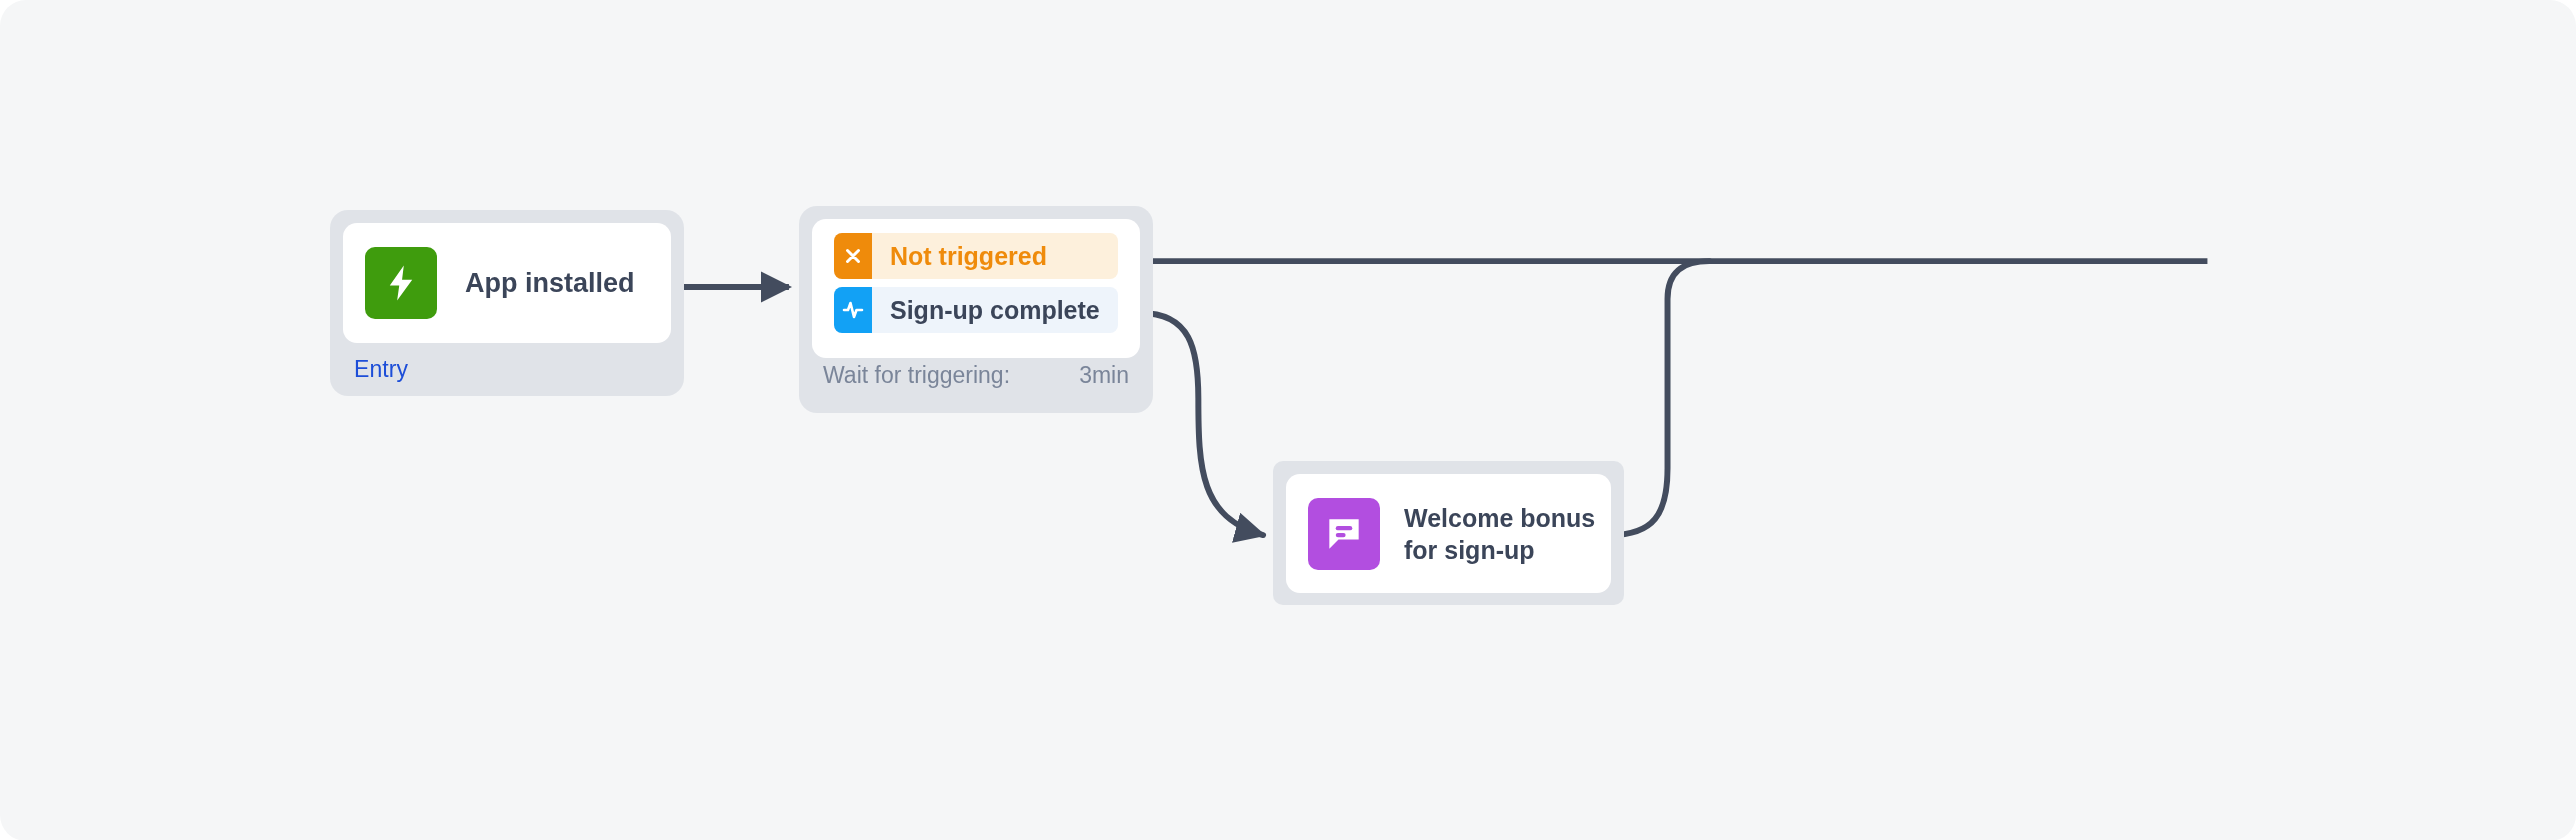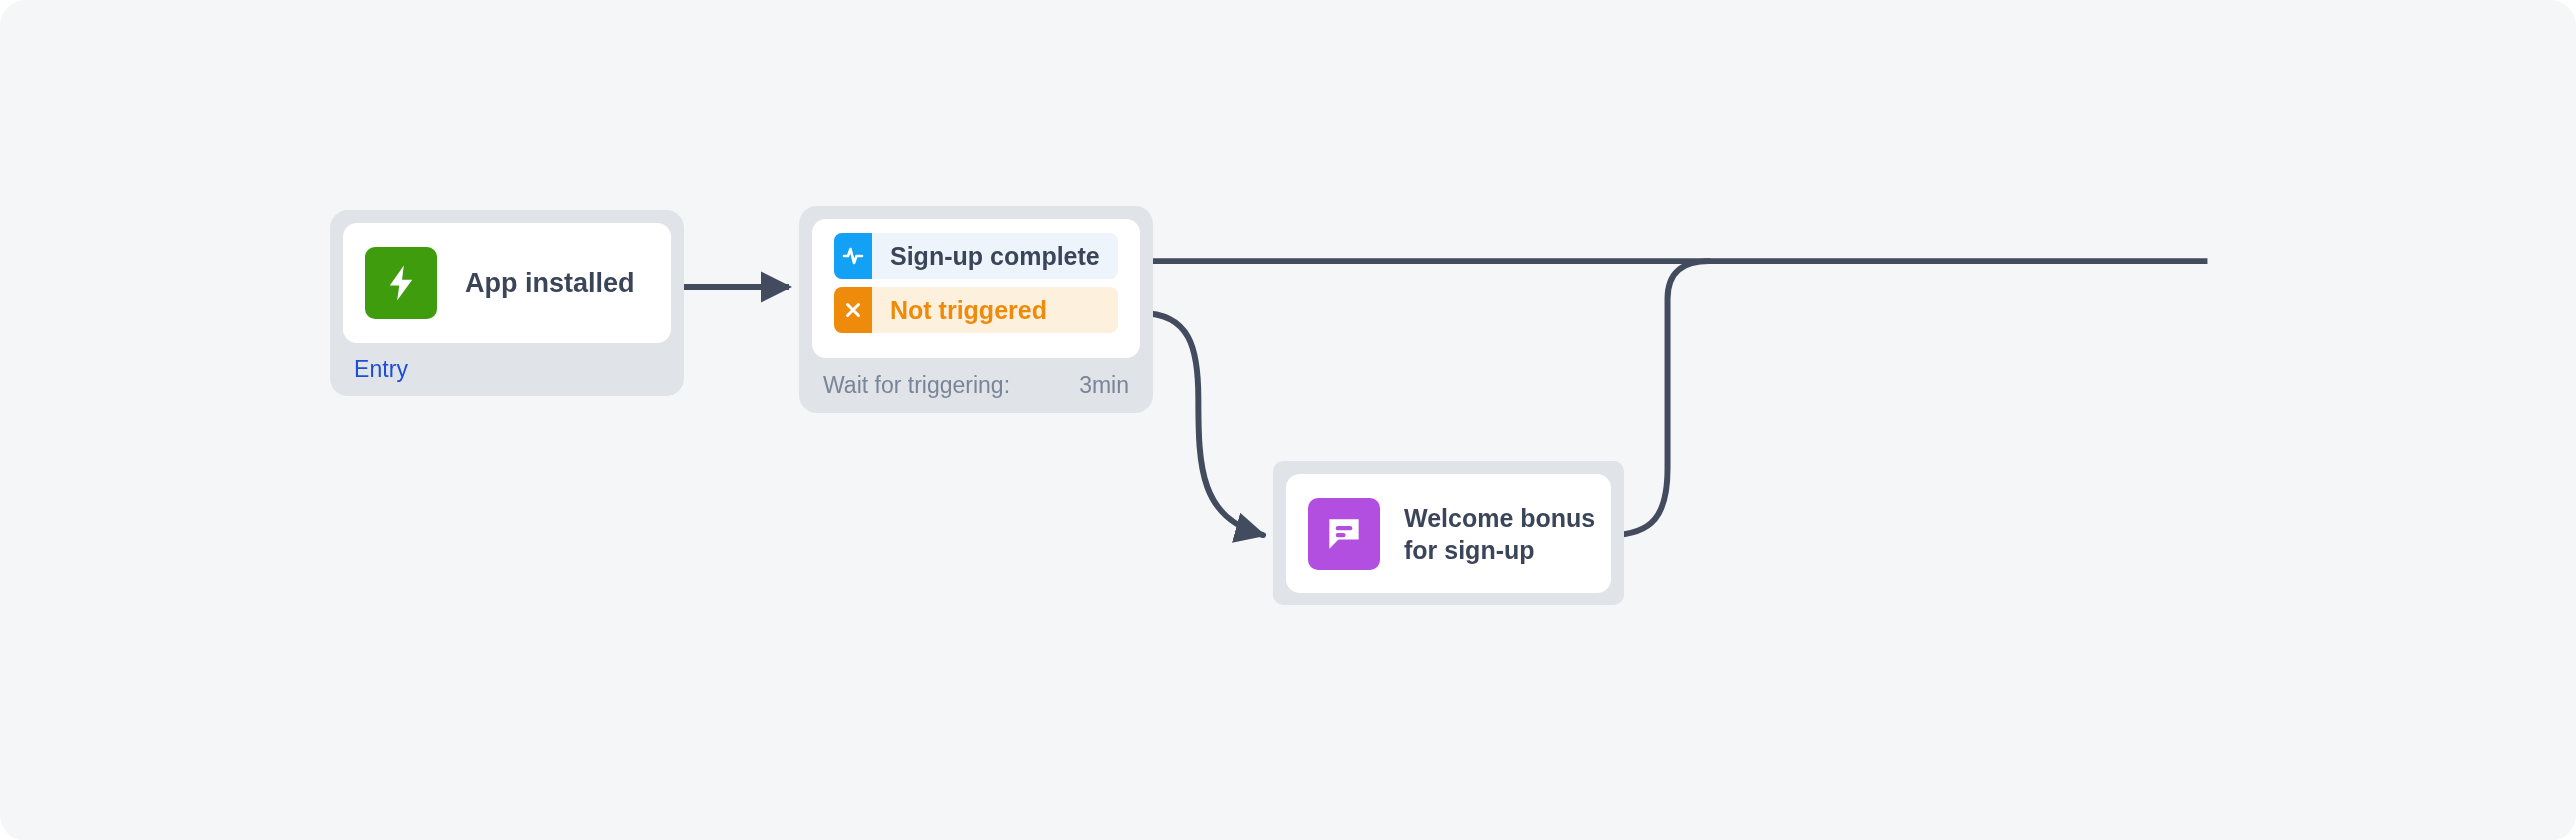--- a/index.html
+++ b/index.html
@@ -116,21 +116,21 @@
     font-weight: bold;
     white-space: nowrap;
   }
   .trigger-row.ok  .lbl { color: #3b4559; }
   .trigger-row.err .lbl { color: #ef8b0b; }
 
   #node-trigger .node-footer {
     position: absolute;
     left: 24px;
     right: 24px;
-    top: 166px;
+    top: 156px;
     font-size: 23px;
     color: #7a8599;
     display: flex;
     justify-content: space-between;
   }
 
   
   #node-message {
     left: 1273px;
     top: 461px;
@@ -220,36 +220,36 @@
         </svg>
       </span>
       <span class="node-title">App installed</span>
     </div>
     <div class="node-footer">Entry</div>
   </div>
 
   <div class="node" id="node-trigger">
     <div class="node-card">
 
+      <div class="trigger-row err">
+        <span class="ico orange">
+          <svg width="22" height="22" viewBox="0 0 24 24" aria-hidden="true">
+            <path d="M6 6 L18 18 M18 6 L6 18" stroke="#ffffff" stroke-width="3.2" stroke-linecap="round"></path>
+          </svg>
+        </span>
+        <span class="lbl">Not triggered</span>
+      </div>
+
       <div class="trigger-row ok">
         <span class="ico blue">
           <svg width="24" height="24" viewBox="0 0 24 24" aria-hidden="true">
             <path d="M3 12 H7 L9.5 5 L13 19 L15.5 12 H21" fill="none" stroke="#ffffff" stroke-width="2.6" stroke-linecap="round" stroke-linejoin="round"></path>
           </svg>
         </span>
         <span class="lbl">Sign-up complete</span>
-      </div>
-
-      <div class="trigger-row err">
-        <span class="ico orange">
-          <svg width="22" height="22" viewBox="0 0 24 24" aria-hidden="true">
-            <path d="M6 6 L18 18 M18 6 L6 18" stroke="#ffffff" stroke-width="3.2" stroke-linecap="round"></path>
-          </svg>
-        </span>
-        <span class="lbl">Not triggered</span>
       </div>
 
     </div>
     <div class="node-footer">
       <span>Wait for triggering:</span>
       <span>3min</span>
     </div>
   </div>
 
   <div class="node" id="node-message">

